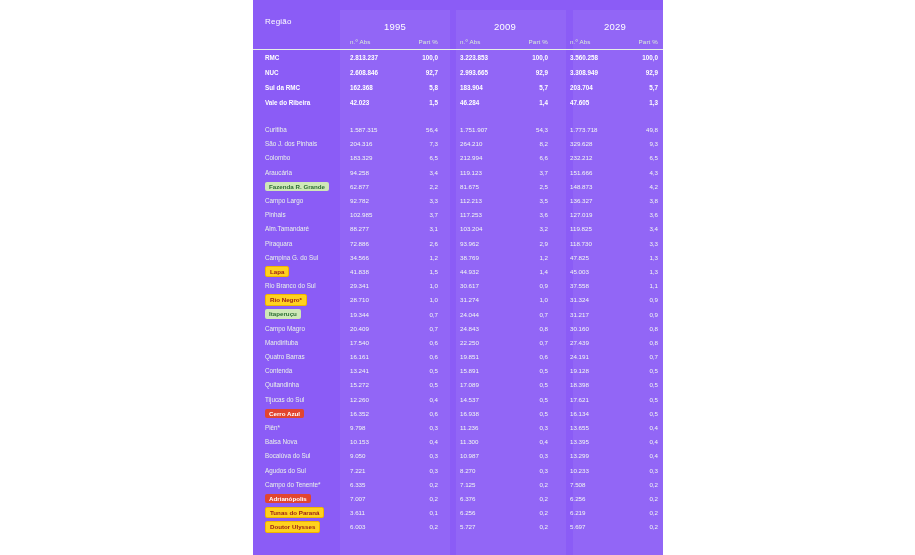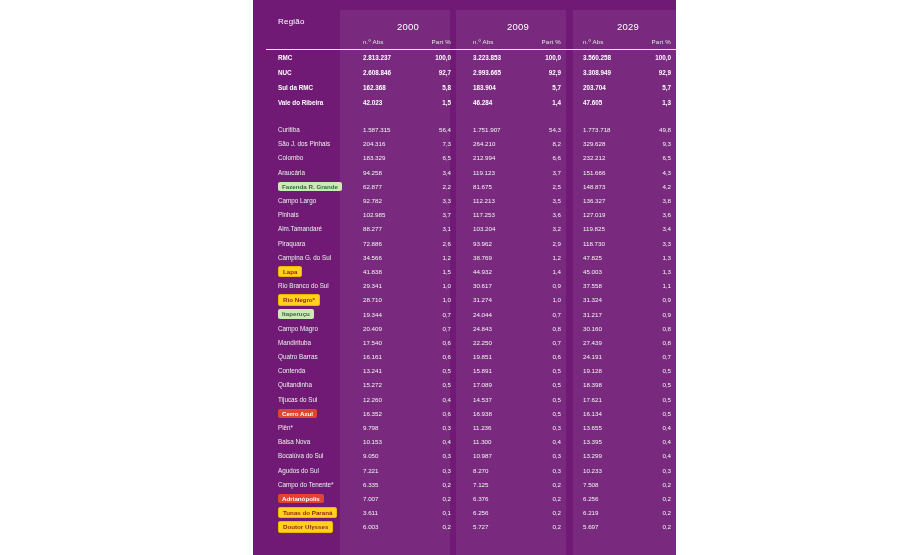--- a/index.html
+++ b/index.html
@@ -7,23 +7,22 @@
     width:915px;height:555px;
     background:#ffffff;
     font-family:"Liberation Sans", sans-serif;
     overflow:hidden;
   }
   #page{position:relative;width:915px;height:555px;background:#ffffff;}
 
   
   #panel{
     position:absolute;left:253px;top:0;width:410px;height:555px;
-    background:#701a75;
+    background:#8b5cf6;
     overflow:hidden;
-    padding-left:13px;
   }
 
   
   .band{position:absolute;top:10px;height:545px;background:rgba(255,255,255,0.065);}
   #band2000{left:87px;width:110px;}
   #band2010{left:203px;width:110px;}
   #band2022{left:320px;width:110px;}
 
   table{
     position:relative;
@@ -112,21 +111,21 @@
           <col class="c-part">
         <col class="c-abs">
           <col class="c-part">
         <col class="c-abs">
           <col class="c-part">
 
       </colgroup>
       <thead>
         <tr class="hdr-year">
           <td class="reg">Região</td>
-          <td colspan="2" style="padding:0;"><span>2000</span></td>
+          <td colspan="2" style="padding:0;"><span>1995</span></td>
           <td colspan="2"><span>2009</span></td>
           <td colspan="2"><span>2029</span></td>
 
         </tr>
         <tr class="hdr-sub">
           <td class="reg"></td>
           <td class="abs">n.º Abs</td>
           <td class="part">Part %</td>
           <td class="abs">n.º Abs</td>
           <td class="part">Part %</td>

